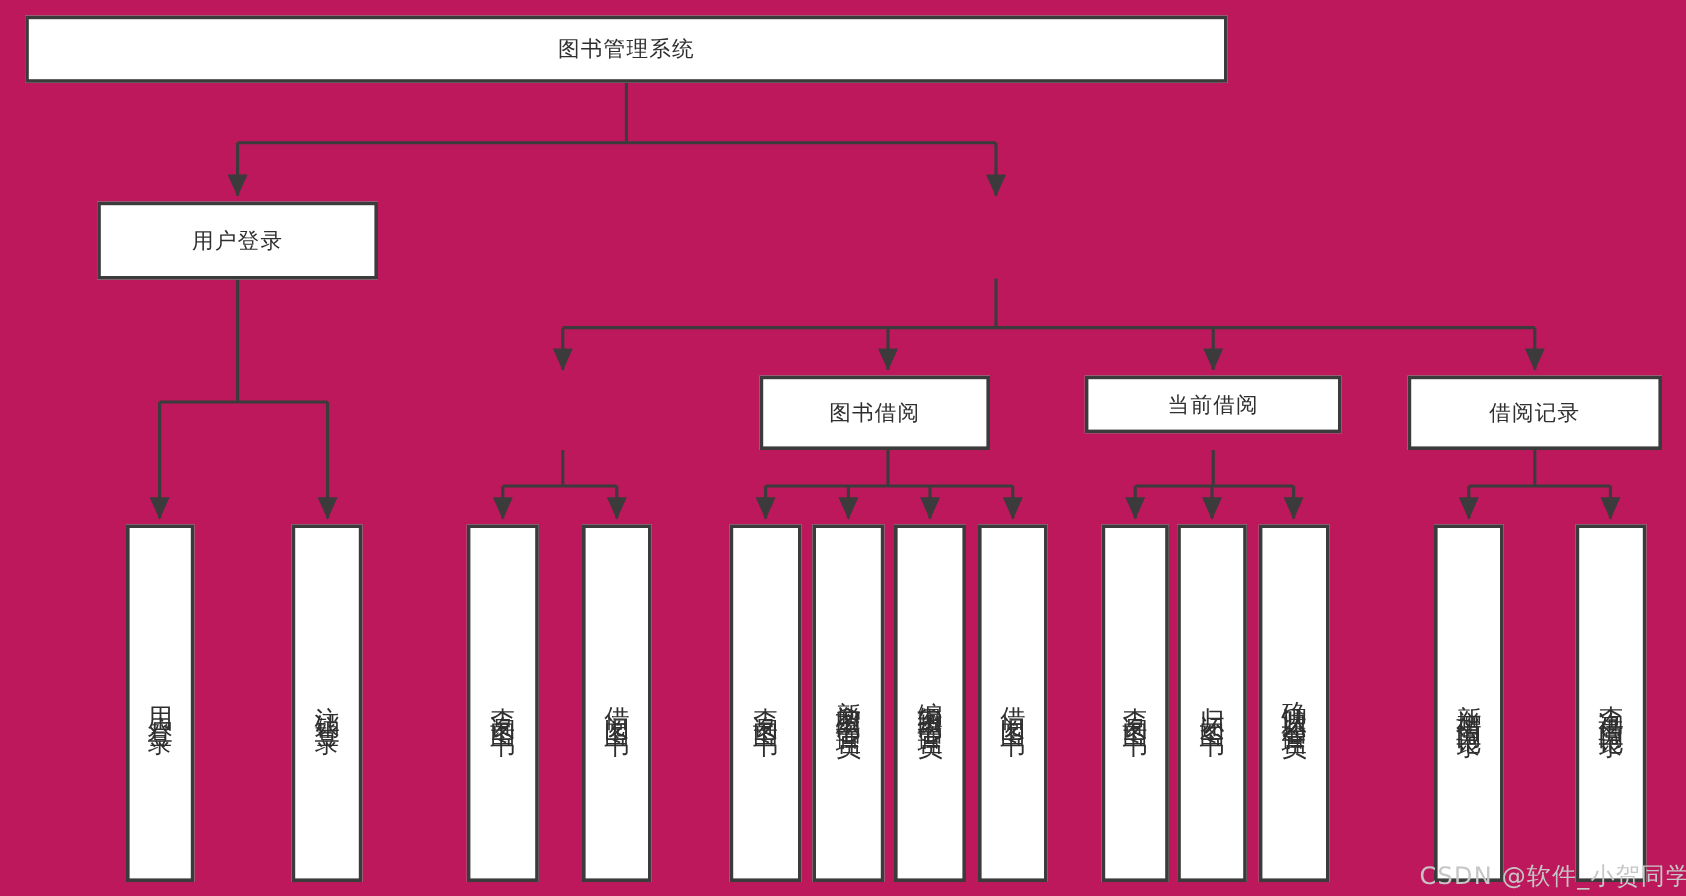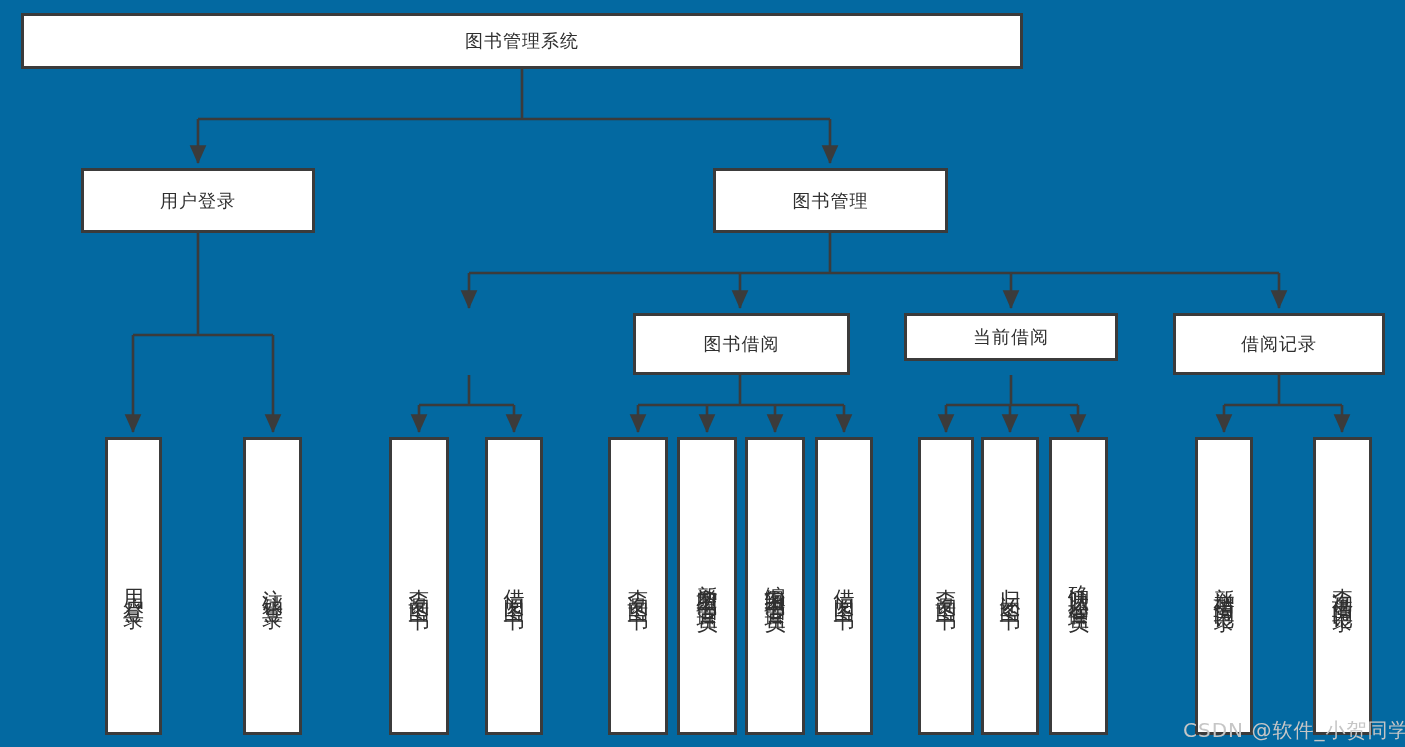--- a/index.html
+++ b/index.html
@@ -5,21 +5,21 @@
   html, body {
     margin: 0;
     padding: 0;
     background: #ffffff;
     font-family: "DejaVu Sans", "Liberation Sans", sans-serif;
   }
   #stage {
     position: relative;
     width: 1405px;
     height: 747px;
-    background: #0369a1;
+    background: #be185d;
     overflow: hidden;
   }
   #connectors {
     position: absolute;
     left: 0; top: 0;
     width: 1405px;
     height: 747px;
     z-index: 1;
   }
   .node {
@@ -44,21 +44,21 @@
     font-size: 21px;
     letter-spacing: 7px;
     top: 437px;
     height: 298px;
   }
   
   .n-root        { left: 21px;   top: 13px;  width: 1002px; height: 56px; }
   .n-user-login  { left: 81px;   top: 168px; width: 234px;  height: 65px; }
   .n-book-mgmt   { left: 713px;  top: 168px; width: 235px;  height: 65px; }
   .n-new-book    { left: 360px;  top: 313px; width: 218px;  height: 62px; }
-  .n-book-borrow { left: 633px;  top: 313px; width: 217px;  height: 62px; }
+  .n-book-borrow { left: 633px;  top: 313px; width: 192px;  height: 62px; }
   .n-cur-borrow  { left: 904px;  top: 313px; width: 214px;  height: 48px; }
   .n-borrow-rec  { left: 1173px; top: 313px; width: 212px;  height: 62px; }
   
   .l-login       { left: 105px;  width: 57px; }
   .l-logout      { left: 243px;  width: 59px; }
   .l-rec-query   { left: 389px;  width: 60px; }
   .l-rec-borrow  { left: 485px;  width: 58px; }
   .l-bb-query    { left: 608px;  width: 60px; }
   .l-bb-add      { left: 677px;  width: 60px; letter-spacing: 4px; }
   .l-bb-edit     { left: 745px;  width: 60px; letter-spacing: 4px; }
@@ -118,21 +118,20 @@
     <path d="M946,405 V432" fill="none" stroke="#3b3b3b" stroke-width="2.6" marker-end="url(#ah)"></path>
     <path d="M1010,405 V432" fill="none" stroke="#3b3b3b" stroke-width="2.6" marker-end="url(#ah)"></path>
     <path d="M1078,405 V432" fill="none" stroke="#3b3b3b" stroke-width="2.6" marker-end="url(#ah)"></path>
     <path d="M1224,405 V432" fill="none" stroke="#3b3b3b" stroke-width="2.6" marker-end="url(#ah)"></path>
     <path d="M1342,405 V432" fill="none" stroke="#3b3b3b" stroke-width="2.6" marker-end="url(#ah)"></path>
   </svg>
 
   <div class="node h-node n-root">图书管理系统</div>
 
   <div class="node h-node n-user-login">用户登录</div>
-  <div class="node h-node n-book-mgmt">图书管理</div>
 
   <div class="node h-node n-book-borrow">图书借阅</div>
   <div class="node h-node n-cur-borrow">当前借阅</div>
   <div class="node h-node n-borrow-rec">借阅记录</div>
 
   <div class="node v-node l-login">用户登录</div>
   <div class="node v-node l-logout">注销登录</div>
 
   <div class="node v-node l-rec-query">查询图书</div>
   <div class="node v-node l-rec-borrow">借阅图书</div>

